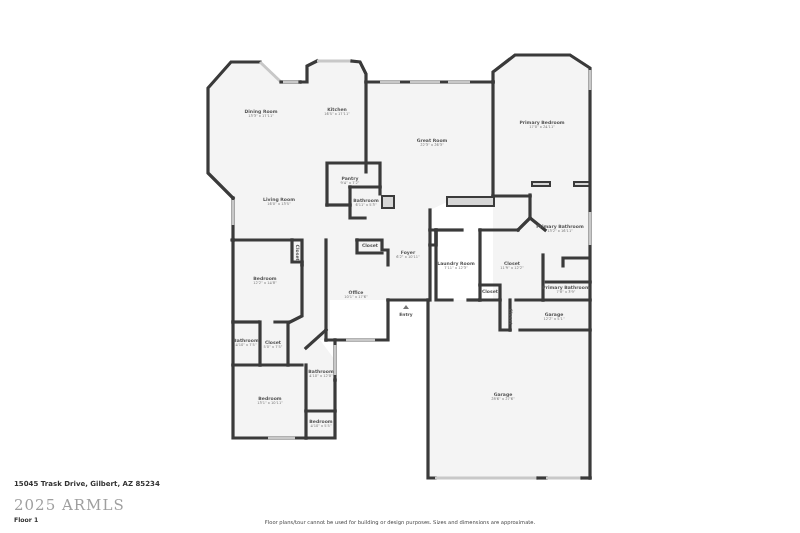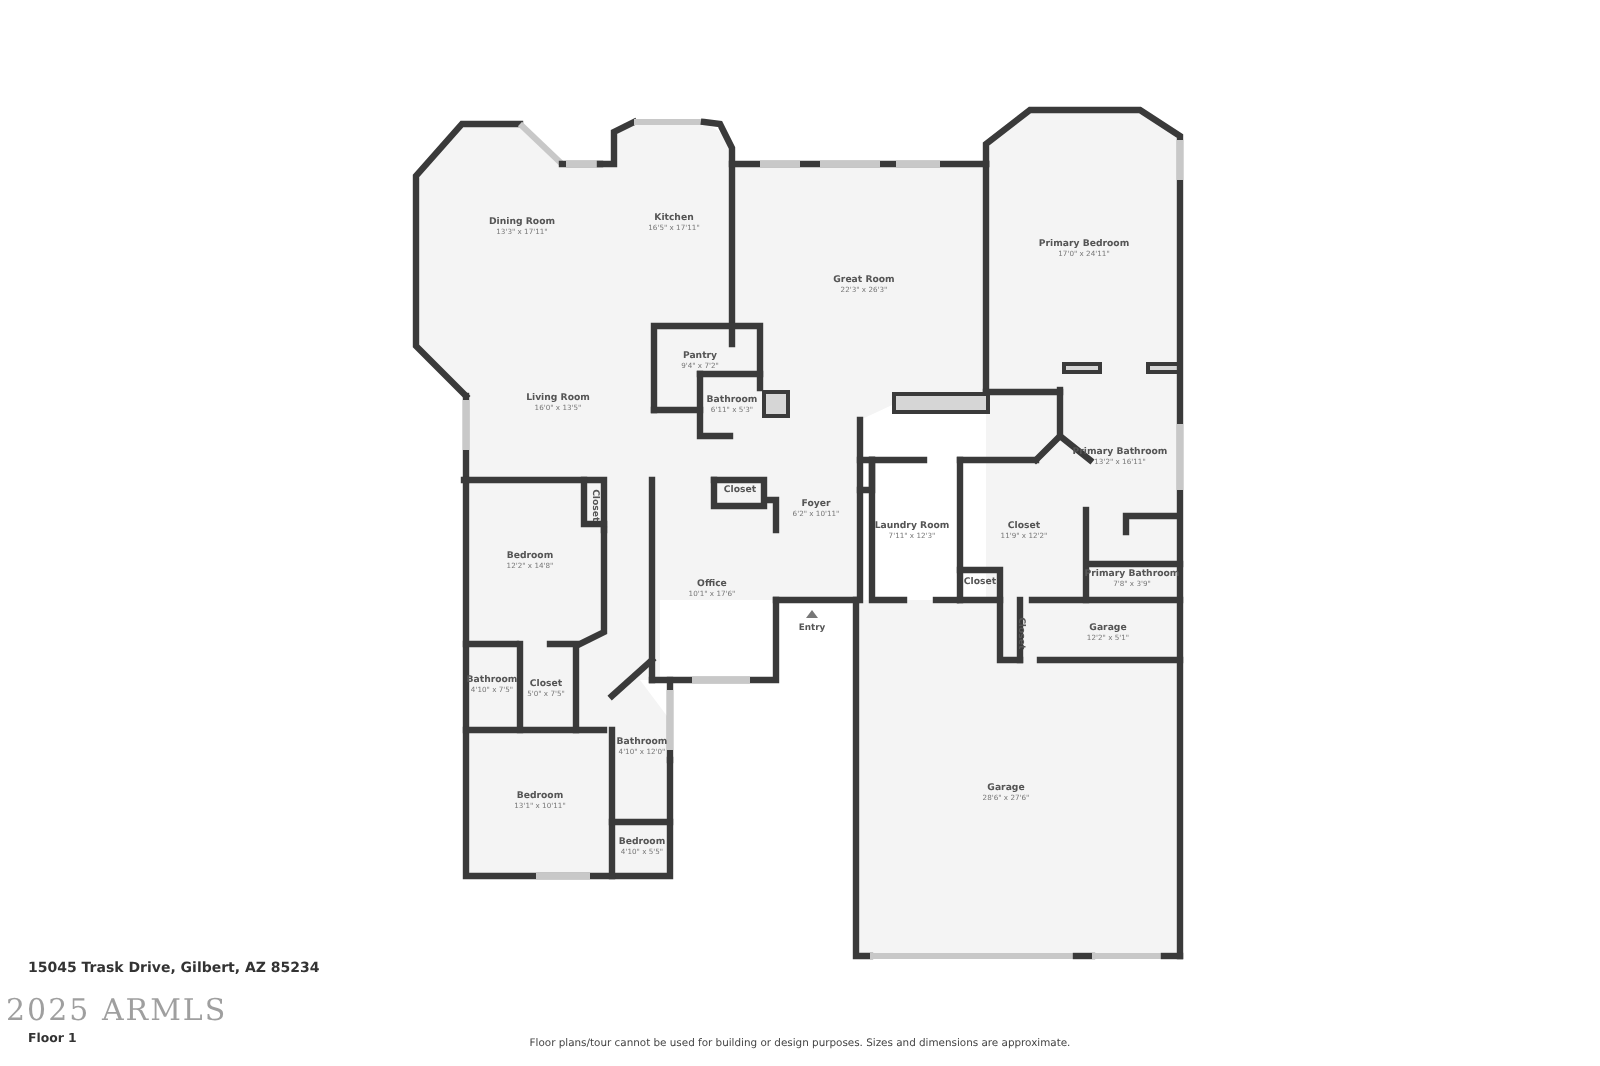--- a/index.html
+++ b/index.html
@@ -10,21 +10,21 @@
   .floor { fill:#f4f4f4; stroke:none; }
   .counter { fill:#d6d6d6; stroke:#3a3a3a; stroke-width:2; }
   .room-label { position:absolute; transform:translateX(-50%); text-align:center; color:#555; line-height:1.15; white-space:nowrap; pointer-events:none; }
   .room-label .name { font-size:4.6px; font-weight:bold; display:block; }
   .room-label .dim { font-size:3.6px; display:block; color:#777; }
   .vert { transform:translateX(-50%) rotate(90deg); }
   .entry-label { position:absolute; font-size:4.4px; color:#555; transform:translateX(-50%); font-weight:bold; }
   .entry-icon { position:absolute; width:0; height:0; border-left:3px solid transparent; border-right:3px solid transparent; border-bottom:4px solid #777; transform:translateX(-50%); }
   .footer-addr { position:absolute; left:14px; top:480px; font-size:7px; color:#333; font-weight:bold; }
   .footer-floor { position:absolute; left:14px; top:516px; font-size:6.2px; color:#333; font-weight:bold; }
-  .watermark { position:absolute; left:3px; top:496px; font-size:15px; color:rgba(80,80,80,0.55); letter-spacing:1px; font-family:"DejaVu Serif", serif; font-weight:300; }
+  .watermark { position:absolute; left:14px; top:496px; font-size:15px; color:rgba(80,80,80,0.55); letter-spacing:1px; font-family:"DejaVu Serif", serif; font-weight:300; }
   .disclaimer { position:absolute; left:400px; top:519px; transform:translateX(-50%); font-size:5.2px; color:#444; white-space:nowrap; }
 </style>
 </head>
 <body>
 
 <svg id="plan" viewBox="0 0 800 533" xmlns="http://www.w3.org/2000/svg">
 
   <g>
     <polygon class="floor" points="231,62 260,62 281,82 307,82 307,66 317,61 352,61 360,66 366,74 366,82 493,82 493,196 460,196 430,210 430,238 388,238 388,300 428,300 428,478 590,478 590,68 570,55 515,55 493,72 493,82 366,82 366,82 493,82 493,195 520,195 520,183 590,183 590,300 428,300 428,478 590,478 590,300 430,300 430,238 388,238 388,300 330,300 330,340 320,340 335,360 335,438 232,438 232,240 232,198 208,173 208,88"></polygon>
     <polygon class="floor" points="493,72 515,55 570,55 590,68 590,300 493,300"></polygon>

